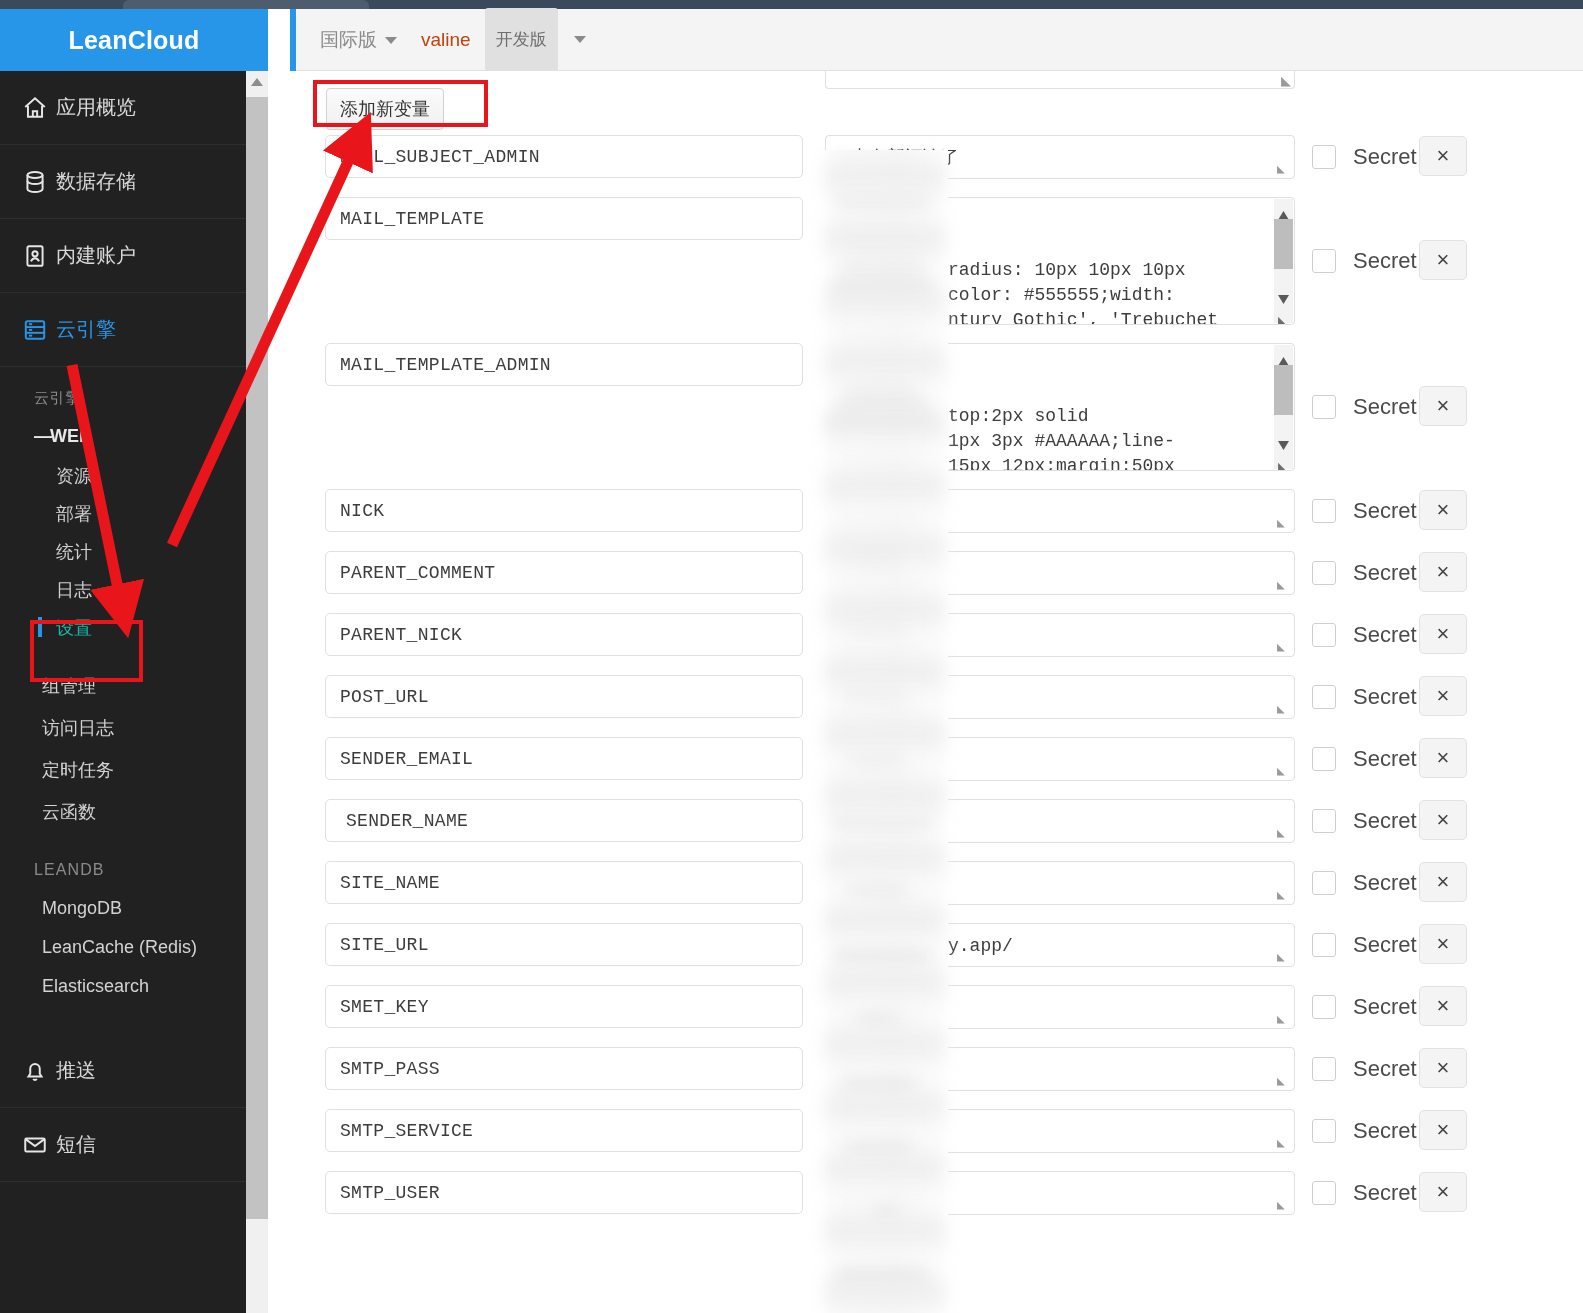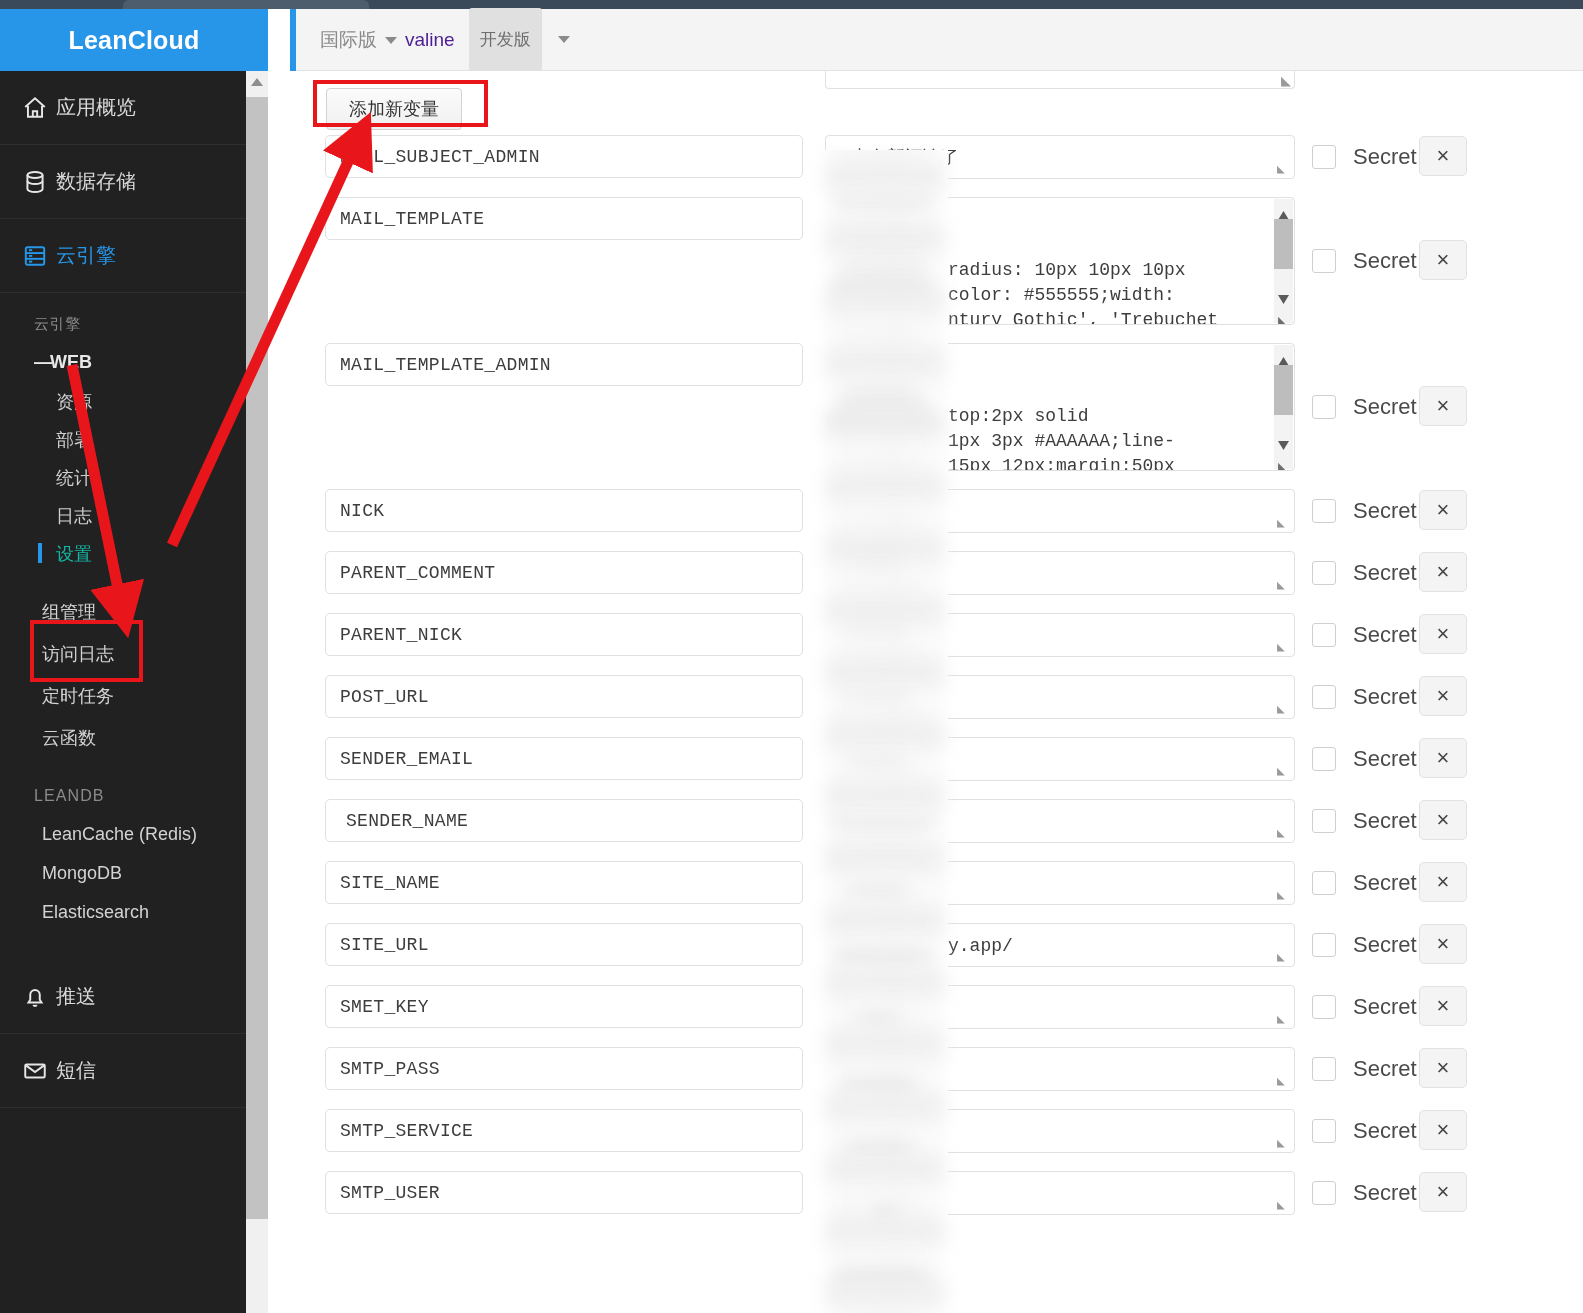--- a/index.html
+++ b/index.html
@@ -61,36 +61,36 @@
   #sb-scroll-up { position:absolute; right:3px; top:66px; width:16px; height:14px; }
   #sb-scroll-thumb { position:absolute; right:0; top:88px; width:22px; height:1122px; background:#c2c2c2; }
 
   
   #topbar {
     position:absolute; left:290px; top:9px; width:1293px; height:62px;
     background:#f4f4f4; border-bottom:1px solid #e2e2e2;
     display:flex; align-items:center; padding-left:30px; gap:0;
   }
   #topbar .tb-text { color:#8a8a8a; font-size:19px; }
-  #topbar .tb-app { color:#4c1d95; font-size:19px; margin-left:8px; }
+  #topbar .tb-app { color:#c2410c; font-size:19px; margin-left:24px; }
   #topbar .tb-badge {
     margin-left:14px; background:#e0e0e0; color:#6e6e6e;
     font-size:17px; padding:20px 11px; border-radius:3px;
   }
   .caret { display:inline-block; width:0;height:0;border-left:6px solid transparent;
            border-right:6px solid transparent;border-top:7px solid #8a8a8a; margin-left:8px; vertical-align:middle; }
   #topbar-accent { position:absolute; left:290px; top:9px; width:6px; height:62px; background:#2796e8; }
 
   
   #content {
     position:absolute; left:290px; top:71px; width:1293px; height:1242px;
     background:#ffffff; overflow:hidden;
   }
   #addvar-btn {
-    position:absolute; left:36px; top:17px; width:136px; height:42px;
+    position:absolute; left:36px; top:17px; width:118px; height:42px;
     background:linear-gradient(#fbfbfb,#f0f0f0); border:1px solid #d2d2d2; border-radius:4px;
     color:#333; font-size:18px; display:flex; align-items:center; justify-content:center;
     cursor:pointer;
   }
   #rows { position:absolute; left:0; top:64px; width:1293px; }
 
   .row { position:relative; }
   .name-box {
     position:absolute; left:35px; width:478px; height:43px;
     border:1px solid #e0e0e0; border-radius:5px; background:#fff;
@@ -189,20 +189,30 @@
     <span class="ic">
       <svg width="26" height="26" viewBox="0 0 24 24" fill="none" stroke="#e6e6e6" stroke-width="1.8">
         <ellipse cx="12" cy="5.5" rx="7" ry="2.8"></ellipse>
           <path d="M5 5.5v13c0 1.5 3.1 2.8 7 2.8s7-1.3 7-2.8v-13"></path>
         <path d="M5 11c0 1.5 3.1 2.8 7 2.8s7-1.3 7-2.8"></path>
       </svg>
     </span>
     <span>数据存储</span>
   </div>
 
+  <div class="nav-main">
+    <span class="ic">
+      <svg width="26" height="26" viewBox="0 0 24 24" fill="none" stroke="#e6e6e6" stroke-width="1.8">
+        <rect x="5" y="3" width="14" height="18" rx="1.5"></rect>
+          <circle cx="12" cy="10" r="2.4"></circle>
+        <path d="M8.3 17c.7-2 2.1-3 3.7-3s3 1 3.7 3"></path>
+      </svg>
+    </span>
+    <span>内建账户</span>
+  </div>
 
   <div class="nav-main active">
     <span class="ic">
       <svg width="26" height="26" viewBox="0 0 24 24" fill="none" stroke="#2796e8" stroke-width="1.8">
         <rect x="3.5" y="4" width="17" height="16" rx="1.5"></rect>
           <path d="M3.5 9.3h17"></path>
           <path d="M3.5 14.6h17"></path>
         <path d="M6.4 6.6h3"></path>
           <path d="M6.4 11.9h3"></path>
           <path d="M6.4 17.2h3"></path>
@@ -224,22 +234,22 @@
   <div class="sub-item">日志</div>
   <div class="sub-item active">设置</div>
 
   <div style="height:18px"></div>
   <div class="flat-item">组管理</div>
   <div class="flat-item">访问日志</div>
   <div class="flat-item">定时任务</div>
   <div class="flat-item">云函数</div>
 
   <div class="sec-title caps">LEANDB</div>
+  <div class="flat-item">MongoDB</div>
   <div class="flat-item">LeanCache (Redis)</div>
-  <div class="flat-item">MongoDB</div>
   <div class="flat-item">Elasticsearch</div>
 
   <div style="height:28px"></div>
 
 
   <div class="nav-main">
     <span class="ic">
       <svg width="26" height="26" viewBox="0 0 24 24" fill="none" stroke="#e6e6e6" stroke-width="1.8">
         <path d="M6 17h12l-1.6-2.4V10a4.4 4.4 0 0 0-8.8 0v4.6L6 17z"></path>
           <path d="M10.4 19.3a1.8 1.8 0 0 0 3.2 0"></path>

